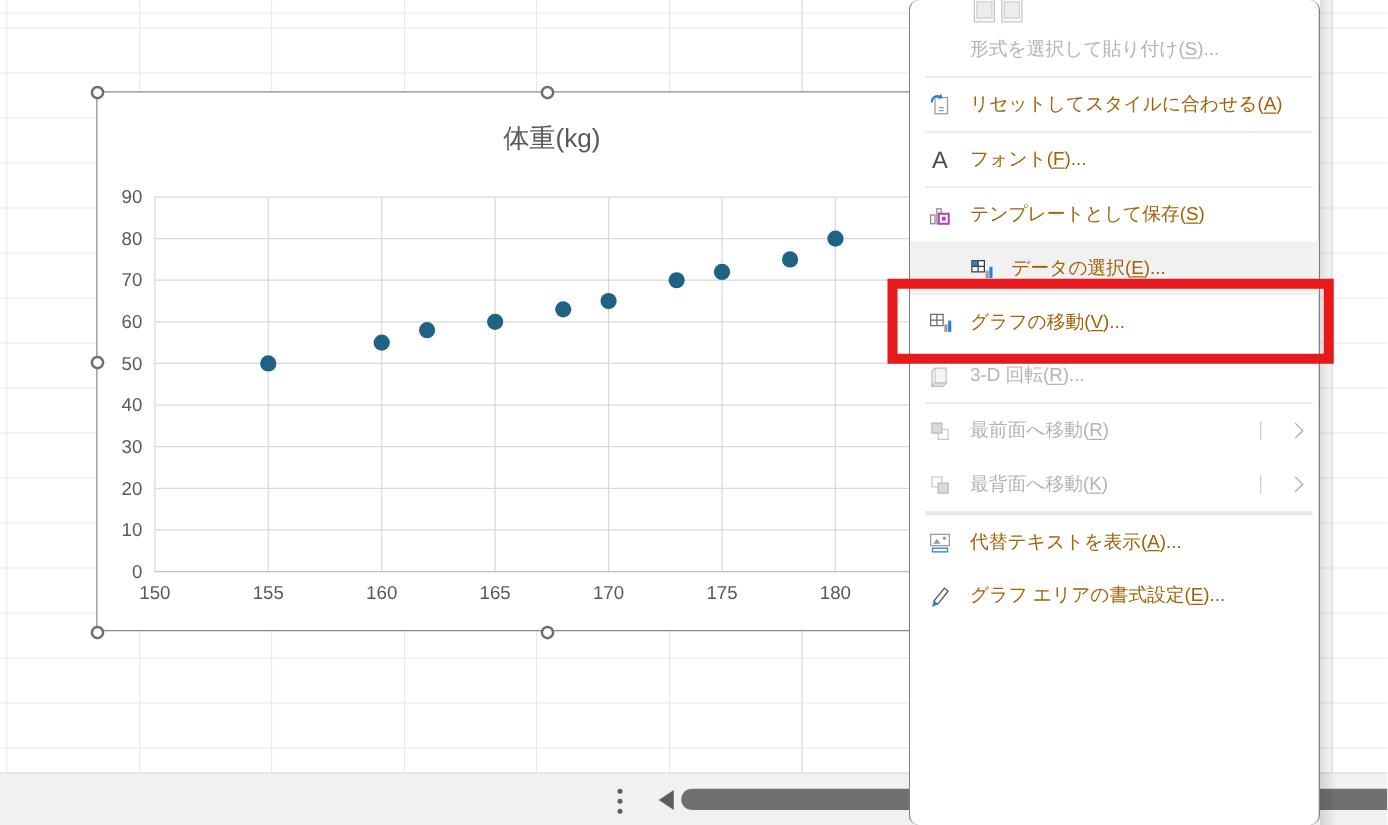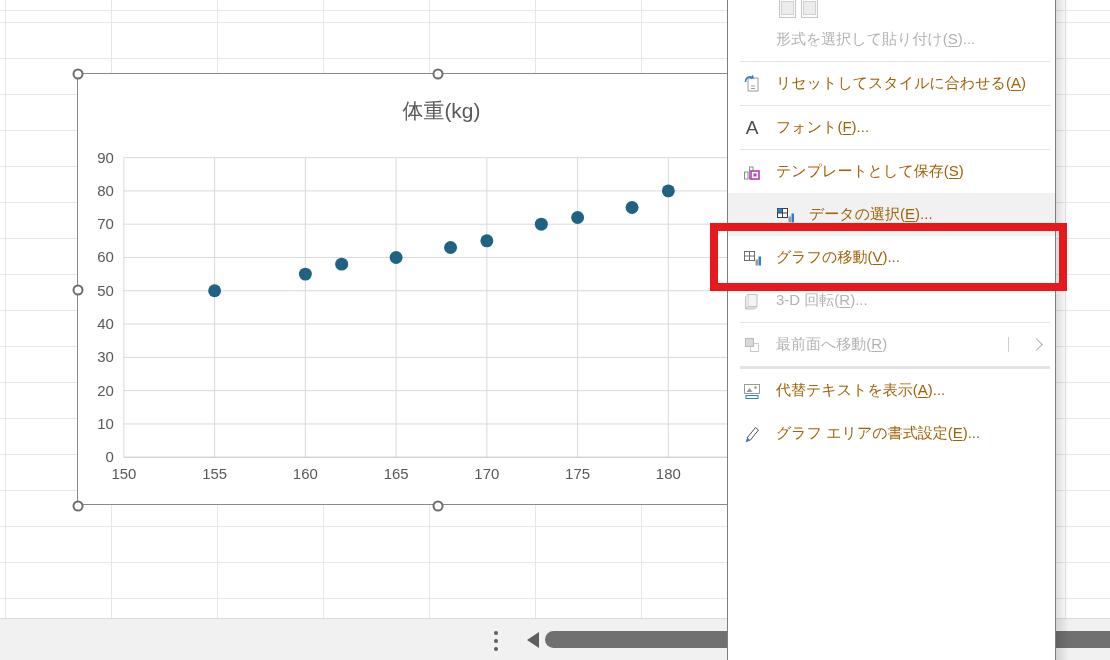--- a/index.html
+++ b/index.html
@@ -22,21 +22,21 @@
     border-top:1px solid #dcdcdc;z-index:8;box-sizing:border-box;}
   .grip{position:absolute;left:494px;top:631px;display:flex;flex-direction:column;gap:4px;z-index:9;}
   .grip i{width:4px;height:4px;background:#5e5e5e;border-radius:50%;}
   .scroll-arrow-left{position:absolute;left:527px;top:632px;width:0;height:0;z-index:9;
     border:8px solid transparent;border-left:0;border-right:12px solid #5e5e5e;}
   .scroll-thumb{position:absolute;left:545px;right:0;top:631px;height:17px;background:#707070;
     border-radius:9px 0 0 9px;z-index:9;}
   
   .menu{position:absolute;left:727px;top:0;width:329px;height:660px;box-sizing:border-box;
     background:#fff;border-left:1px solid #7e7e7e;border-right:1px solid #7e7e7e;
-    overflow:hidden;z-index:20;}
+    overflow:hidden;z-index:20;border-radius:8px;}
   .menu-list{margin-top:-18px;}
   .paste-row{height:36px;display:flex;align-items:flex-start;padding-left:51px;gap:5px;}
   .paste-box{width:17px;height:34px;margin-top:2px;border:1px solid #c6c6c6;background:#fbfbfb;
     box-sizing:border-box;display:flex;align-items:flex-end;justify-content:center;}
   .paste-box i{display:block;width:11px;height:12px;margin-bottom:2px;border:1px solid #d2d2d2;background:#ececec;}
   .menu-item{height:43px;display:flex;align-items:center;padding:0 10px 0 13px;gap:13px;
     font-size:15px;color:#a16207;cursor:default;white-space:nowrap;}
   .menu-item.highlighted{background:#f1f1f1;padding-left:46px;}
   .menu-item.disabled{color:#b3b3b3;}
   .mi-icon{width:22px;height:22px;flex:none;display:flex;align-items:center;justify-content:center;}
@@ -216,20 +216,32 @@
             <svg width="20" height="20" viewBox="0 0 20 20">
               <rect x="8.5" y="8.5" width="8" height="8" fill="none" stroke="#c9c9c9"></rect>
               <rect x="3.5" y="3.5" width="8" height="8" fill="#d9d9d9" stroke="#b9b9b9"></rect>
             </svg>
           </span>
           <span class="mi-label">最前面へ移動(<u>R</u>)</span>
           <span class="mi-spacer"></span>
           <span class="mi-bar"></span>
           <span class="mi-chevron"></span>
         </div>
+        <div class="menu-item disabled">
+          <span class="mi-icon">
+            <svg width="20" height="20" viewBox="0 0 20 20">
+              <rect x="3.5" y="3.5" width="8" height="8" fill="none" stroke="#c9c9c9"></rect>
+              <rect x="8.5" y="8.5" width="8" height="8" fill="#d9d9d9" stroke="#b9b9b9"></rect>
+            </svg>
+          </span>
+          <span class="mi-label">最背面へ移動(<u>K</u>)</span>
+          <span class="mi-spacer"></span>
+          <span class="mi-bar"></span>
+          <span class="mi-chevron"></span>
+        </div>
         <div class="menu-sep"></div>
         <div class="menu-sep"></div>
         <div class="menu-sep"></div>
         <div class="menu-item">
           <span class="mi-icon">
             <svg width="20" height="20" viewBox="0 0 20 20">
               <rect x="2.5" y="3.5" width="15" height="9" fill="#fff" stroke="#9a9a9a"></rect>
               <path d="M4.5 11 L7.5 7 L10.5 11 Z" fill="#9a9a9a"></path>
               <circle cx="13.5" cy="6.5" r="1.3" fill="#9a9a9a"></circle>
               <rect x="4" y="14.5" width="12" height="3" fill="none" stroke="#2b7cd3"></rect>

